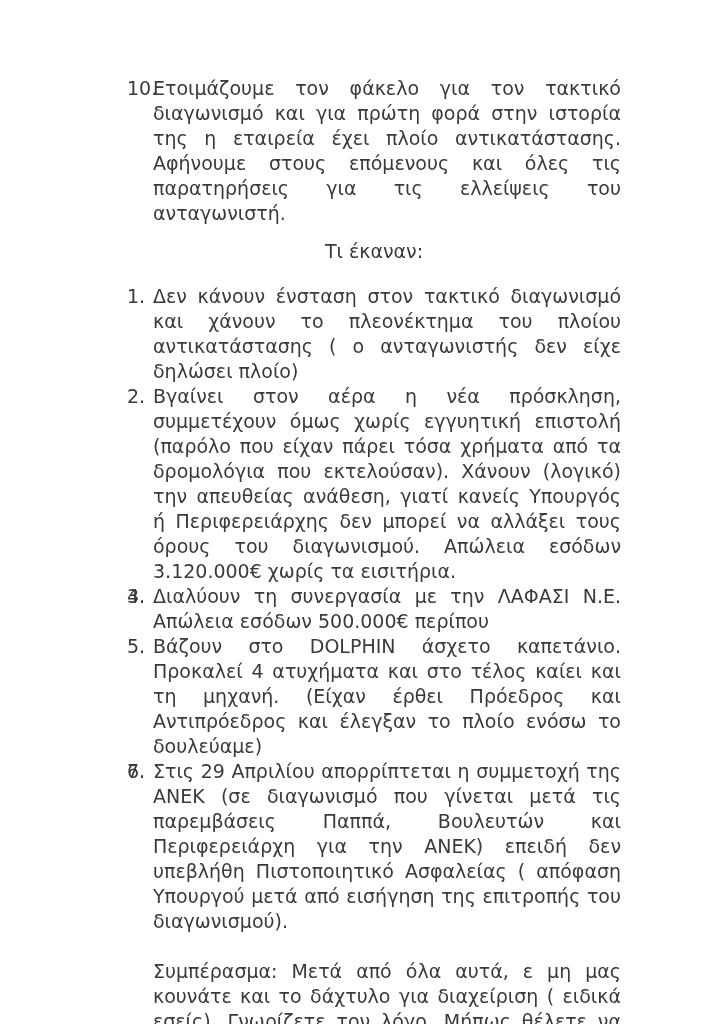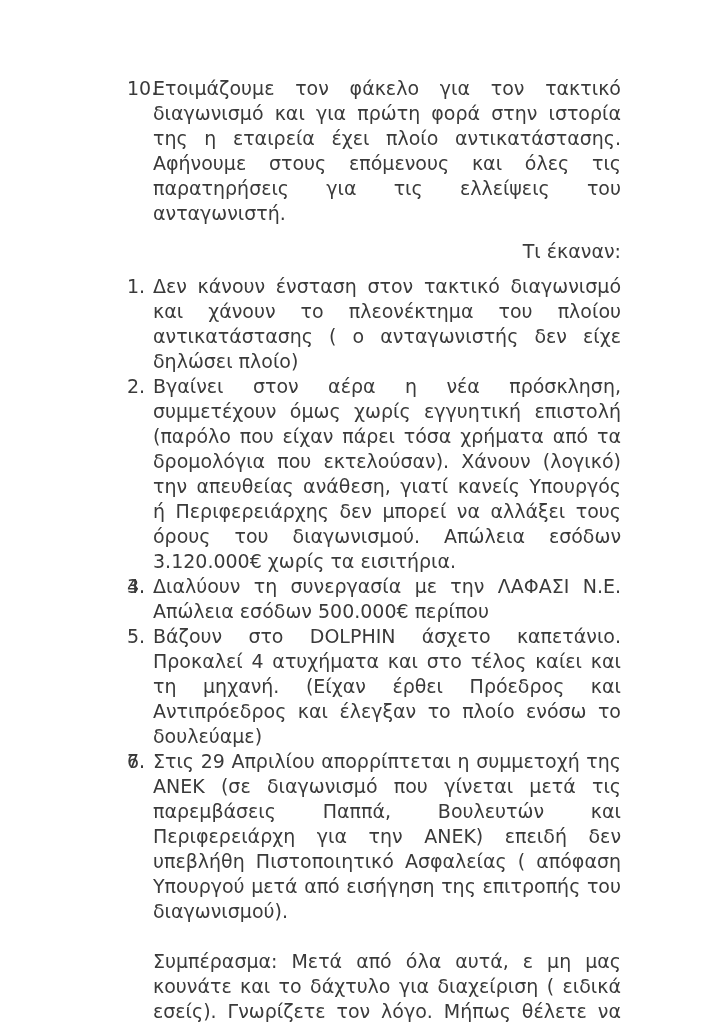--- a/index.html
+++ b/index.html
@@ -31,22 +31,22 @@
     padding-left: 26px;
   }
   .hang .num {
     position: absolute;
     left: 0;
     top: 0;
     white-space: nowrap;
   }
   .intro { margin-bottom: 13px; }
   .heading {
-    text-align: right;
-    margin-bottom: 10px;
+    text-align: center;
+    margin-bottom: 20px;
   }
   .conclusion {
     margin-top: 25px;
     margin-left: 26px;
   }
   .sig-name {
     margin-top: 22px;
     margin-left: 310px;
     text-align: right;
   }

